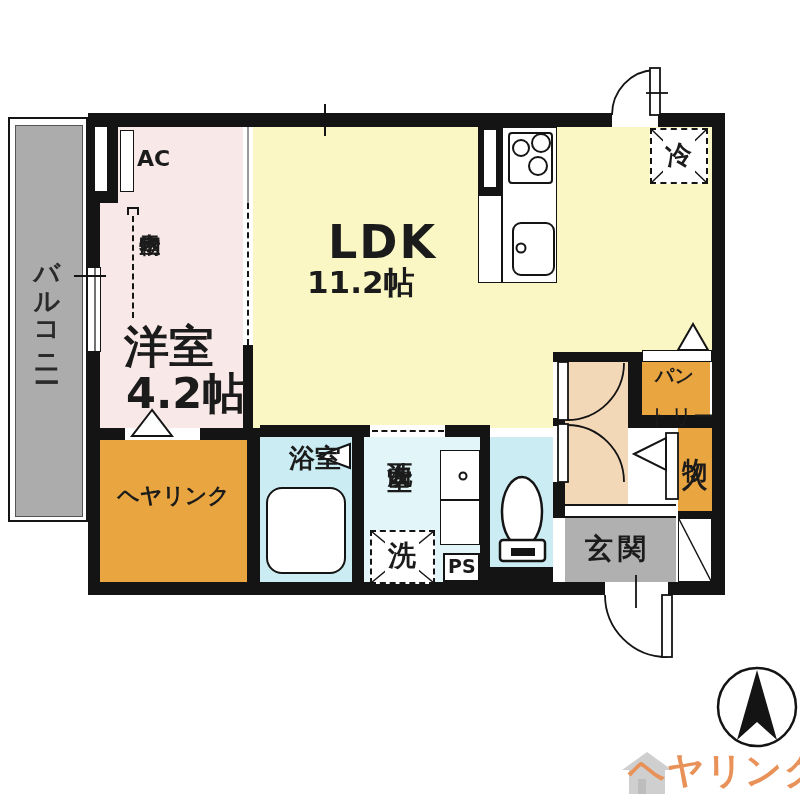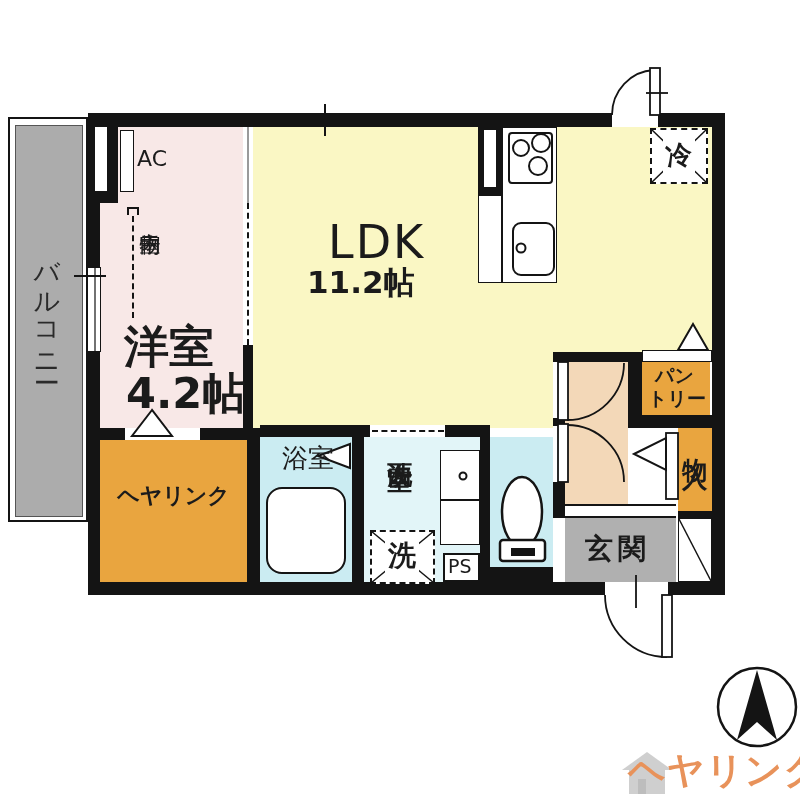--- a/index.html
+++ b/index.html
@@ -1,21 +1,21 @@
 <!DOCTYPE html>
 <html><head>
 <meta charset="utf-8">
 <style>
   html,body{margin:0;padding:0;background:#ffffff;}
   #stage{position:relative;width:800px;height:800px;background:#ffffff;overflow:hidden;
          font-family:"DejaVu Sans",sans-serif;color:#111;}
   .abs{position:absolute;}
   .wall{position:absolute;background:#141414;}
   .room{position:absolute;}
-  .lbl{position:absolute;color:#1b1b1b;line-height:1.05;white-space:nowrap;}
+  .lbl{position:absolute;color:#1b1b1b;line-height:1.05;white-space:nowrap;font-weight:bold;}
   .vert{writing-mode:vertical-rl;text-orientation:upright;letter-spacing:2px;}
   .box{position:absolute;background:#fff;border:2px solid #141414;box-sizing:border-box;}
   .thinbox{position:absolute;background:#fff;border:1.5px solid #141414;box-sizing:border-box;}
   .dashbox{position:absolute;background:#fff;border:2px dashed #141414;box-sizing:border-box;}
   svg{position:absolute;left:0;top:0;pointer-events:none;}
 </style>
 </head>
 <body>
 
 <div id="stage">
@@ -184,33 +184,33 @@
 
   <div class="lbl vert" style="left:33px;top:243px;font-size:26px;color:#2a2a2a;">バルコニー</div>
 
   <div class="lbl" style="left:137px;top:147px;font-size:22px;">AC</div>
 
   <div class="lbl vert" style="left:139px;top:216px;font-size:21px;letter-spacing:1px;">室内物干</div>
 
   <div class="lbl" style="left:124px;top:323px;font-size:45px;font-weight:bold;">洋室</div>
   <div class="lbl" style="left:126px;top:371px;font-size:43px;font-weight:bold;">4.2帖</div>
 
-  <div class="lbl" style="left:328px;top:218px;font-size:46px;font-weight:normal;letter-spacing:2px;">LDK</div>
+  <div class="lbl" style="left:328px;top:218px;font-size:46px;font-weight:bold;letter-spacing:2px;">LDK</div>
   <div class="lbl" style="left:307px;top:266px;font-size:31px;font-weight:bold;">11.2帖</div>
 
   <div class="lbl" style="left:666px;top:142px;font-size:26px;font-weight:bold;transform:rotate(-8deg);">冷</div>
 
   <div class="lbl" style="left:655px;top:366px;font-size:19px;font-weight:bold;">パン</div>
-  <div class="lbl" style="left:648px;top:389px;font-size:19px;font-weight:bold;">トリー</div>
+  <div class="lbl" style="left:648px;top:405px;font-size:22px;font-weight:normal;">トリー</div>
 
   <div class="lbl vert" style="left:681px;top:438px;font-size:25px;font-weight:bold;letter-spacing:6px;">物入</div>
 
   <div class="lbl" style="left:108px;top:484px;width:131px;text-align:center;font-size:22px;font-weight:bold;">ヘヤリンク</div>
 
-  <div class="lbl" style="left:282px;top:445px;font-size:26px;font-weight:normal;">浴室</div>
+  <div class="lbl" style="left:289px;top:445px;font-size:26px;font-weight:bold;">浴室</div>
 
   <div class="lbl vert" style="left:386px;top:441px;font-size:25px;font-weight:bold;letter-spacing:3px;">洗面室</div>
 
   <div class="lbl" style="left:388px;top:541px;font-size:28px;font-weight:bold;">洗</div>
 
   <div class="lbl" style="left:448px;top:557px;font-size:19px;text-align:right;">PS</div>
 
   <div class="lbl" style="left:585px;top:534px;font-size:28px;font-weight:bold;letter-spacing:5px;">玄関</div>
 
   <div class="lbl" style="left:628px;top:752px;font-size:37px;font-weight:bold;color:#E8925A;letter-spacing:1px;">ヘヤリンク</div>

